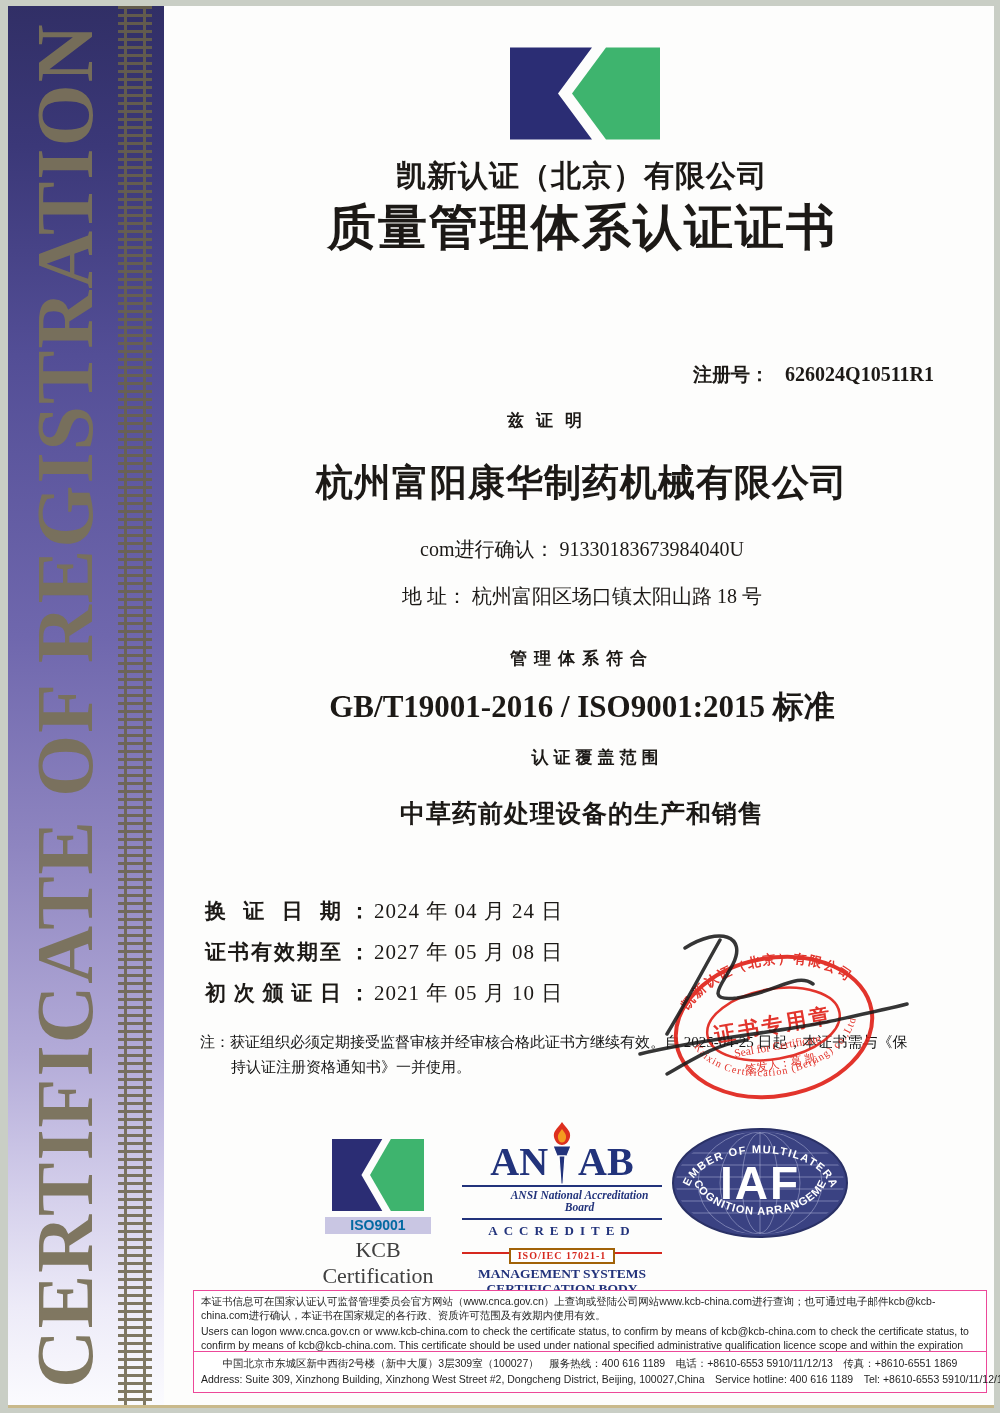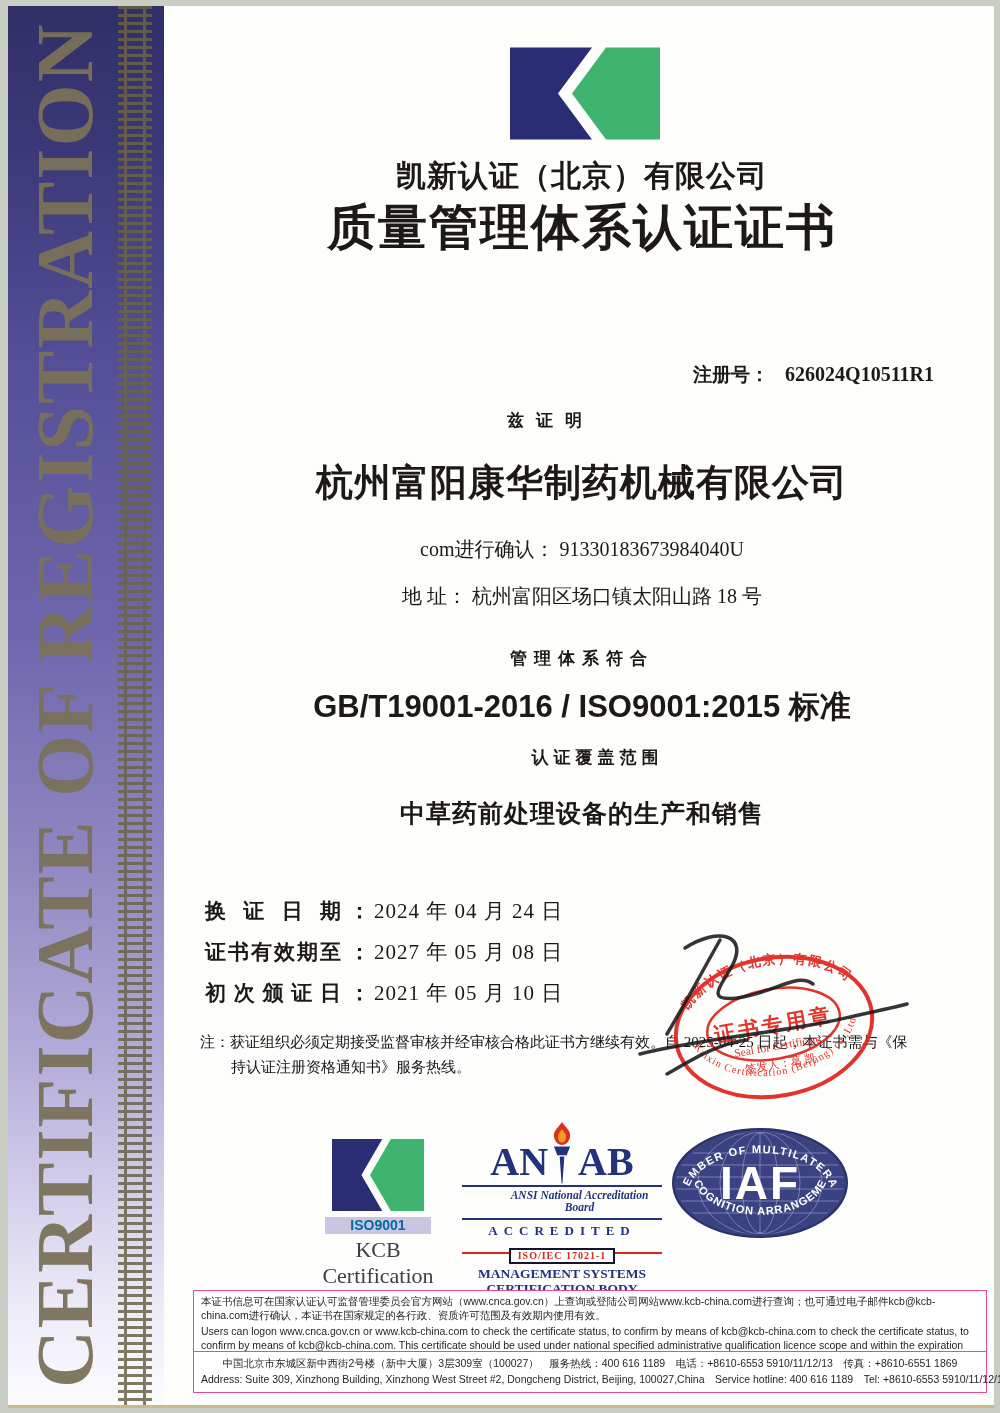--- a/index.html
+++ b/index.html
@@ -26,21 +26,21 @@
   .cblock{position:absolute;left:164px;right:0;text-align:center;}
   .org-name{top:156px;font-size:30px;font-weight:bold;letter-spacing:1px;}
   .cert-title{top:195px;font-size:49px;font-weight:bold;letter-spacing:2px;}
   .reg-line{position:absolute;right:66px;top:362px;font-size:19px;font-weight:bold;}
   .reg-line .num{font-size:20px;margin-left:16px;font-family:"Liberation Serif",serif;}
   .certify{top:409px;right:63px;font-size:17px;font-weight:bold;letter-spacing:12px;}
   .company-name{top:458px;font-size:37px;font-weight:bold;letter-spacing:1px;}
   .credit-line{top:536px;font-size:20px;}
   .addr-line{top:583px;font-size:20px;}
   .conform{top:647px;font-size:17px;font-weight:bold;letter-spacing:7px;}
-  .standard-line{top:686px;font-size:31px;font-weight:bold;font-family:Liberation Sans, sans-serif;}
+  .standard-line{top:686px;font-size:31px;font-weight:bold;font-family:Liberation Serif, serif;}
   .scope-label{top:746px;font-size:17px;font-weight:bold;letter-spacing:5px;padding-left:31px;}
   .scope{top:797px;font-size:25px;font-weight:bold;letter-spacing:1px;}
 
   
   .dates{position:absolute;left:205px;top:897px;font-size:21px;}
   .drow{margin-bottom:13px;white-space:nowrap;}
   .dlabel{display:inline-block;width:136px;text-align:justify;text-align-last:justify;font-weight:bold;}
   .dcolon{margin:0 4px 0 8px;font-weight:bold;}
   .dval{letter-spacing:1px;}
 
@@ -62,21 +62,21 @@
   .anab-block{position:absolute;left:462px;top:1120px;width:200px;text-align:center;
               font-family:Liberation Serif, serif;color:#22337b;}
   .anab-torch{position:absolute;left:50%;top:0;margin-left:-17px;z-index:2;}
   .anab-word{display:flex;justify-content:center;gap:30px;margin-top:22px;
              font-size:40px;font-weight:bold;line-height:40px;}
   .anab-rule{height:2px;background:#22337b;margin-top:3px;}
   .anab-ansi{font-size:11.5px;font-style:italic;font-weight:bold;padding:2px 0;margin-left:35px;}
   .anab-accredited{font-size:13px;font-weight:bold;letter-spacing:6px;padding:3px 0 4px;}
   .anab-badge-row{position:relative;height:17px;margin-top:2px;}
   .anab-badge-row .redline{position:absolute;left:0;right:0;top:7px;height:2px;background:#d6281e;}
-  .anab-badge{position:relative;display:inline-block;border:2px solid #0f172a;background:#fff;
+  .anab-badge{position:relative;display:inline-block;border:2px solid #a16207;background:#fff;
               color:#d6281e;font-size:10px;font-weight:bold;line-height:12px;padding:0 7px;letter-spacing:1px;}
   .anab-body{margin-top:4px;font-size:13.5px;font-weight:bold;line-height:15px;}
 
   .iaf-block{position:absolute;left:672px;top:1128px;width:176px;height:110px;}
 
   
   .fbox{position:absolute;left:193px;width:778px;border:1px solid #ec4899;background:#fff;
         padding:4px 7px;font-size:10.5px;line-height:1.32;color:#1f1f1f;
         font-family:"Liberation Sans",sans-serif;}
   .fbox1{top:1290px;text-align:left;}
@@ -136,21 +136,21 @@
     <div class="drow">
       <span class="dlabel">初次颁证日</span><span class="dcolon">：</span><span class="dval">2021 年 05 月 10 日</span>
     </div>
   </div>
 
   <div class="note">
     <div class="note-l1">
       <span>注：</span>
       <span>获证组织必须定期接受监督审核并经审核合格此证书方继续有效。自 2025-04-25 日起，本证书需与《保</span>
     </div>
-    <div class="note-l2">持认证注册资格通知书》服务热线。</div>
+    <div class="note-l2">持认证注册资格通知书》一并使用。</div>
   </div>
 
   <div class="seal-wrap">
     <svg width="250" height="178" viewBox="0 0 250 178">
       <defs>
         <path id="sealTopArc" d="M 31,89 A 94,63 0 0 1 219,89" fill="none"></path>
         <path id="sealBotArc" d="M 40,80 A 85,57 0 0 0 210,80" fill="none"></path>
       </defs>
       <g transform="rotate(-10 125 89)" opacity="0.92">
         <ellipse cx="125" cy="89" rx="99" ry="69" fill="none" stroke="#e0241b" stroke-width="4"></ellipse>

